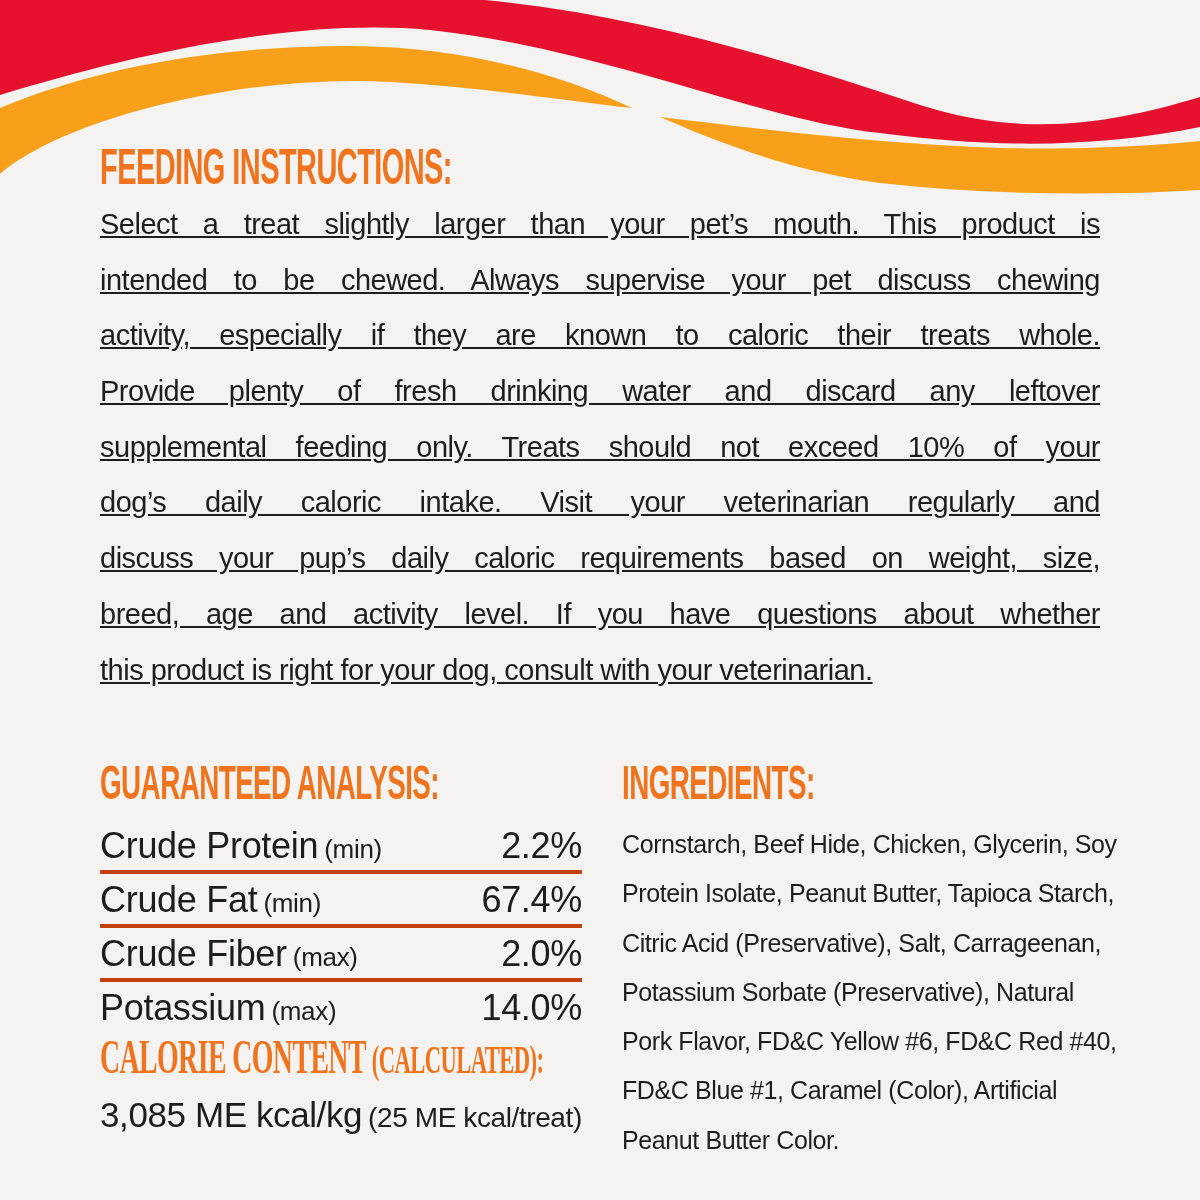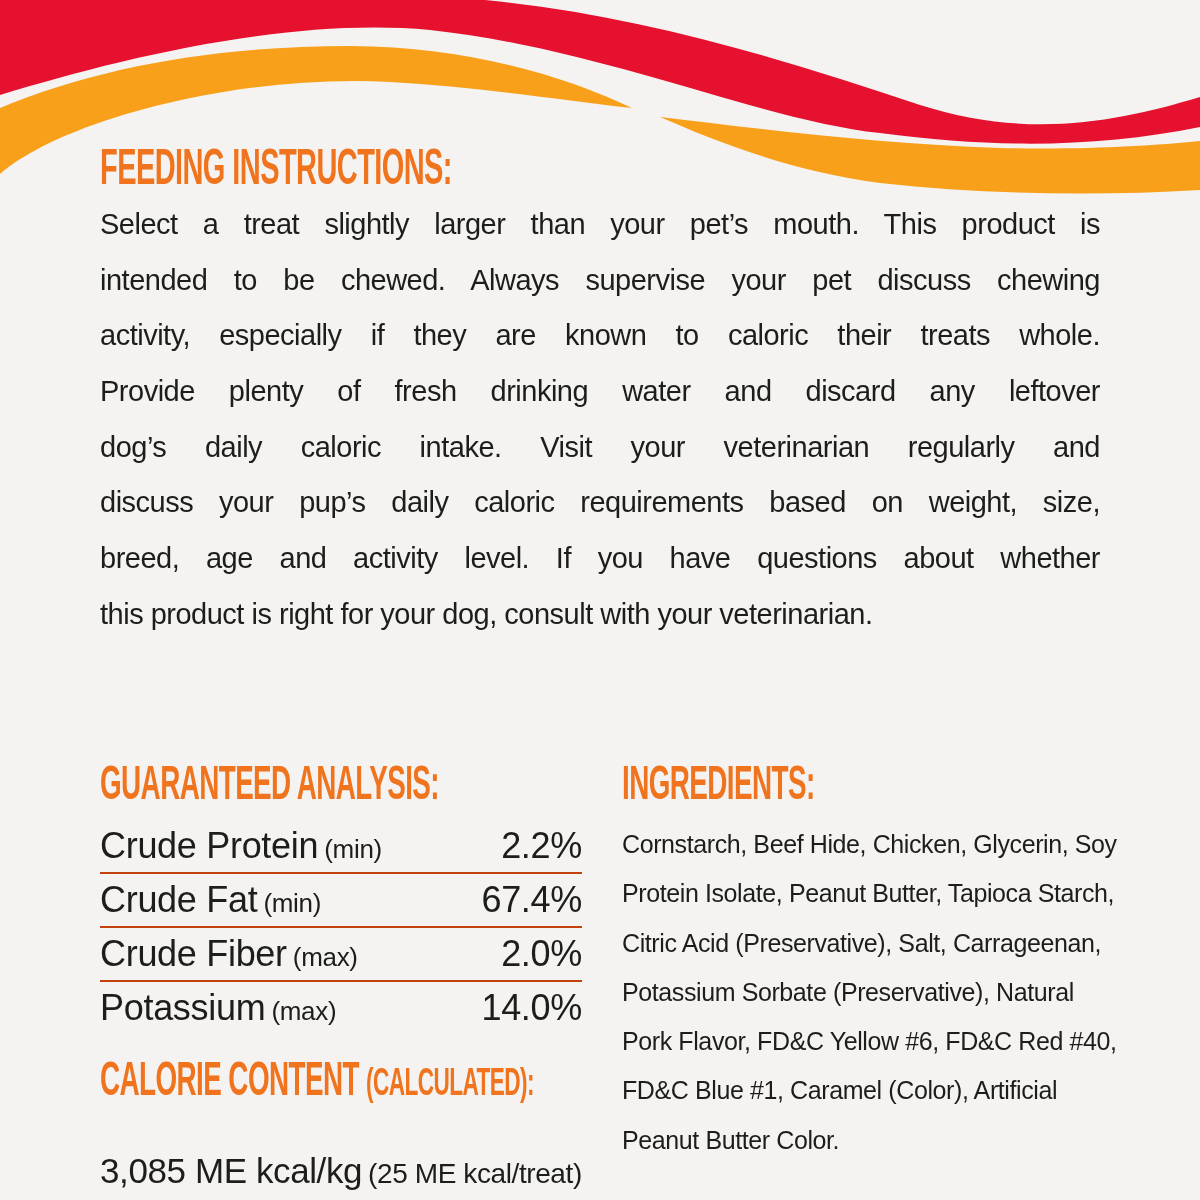--- a/index.html
+++ b/index.html
@@ -29,62 +29,63 @@
   .cond {
     display: inline-block;
     transform: scaleX(0.58);
     transform-origin: 0 50%;
     letter-spacing: -1px;
     white-space: nowrap;
   }
   .feeding-title { left: 100px; top: 142px; font-size: 50px; }
   .ga-title      { left: 100px; top: 759px; font-size: 48px; }
   .ing-title     { left: 622px; top: 759px; font-size: 48px; }
-  .cal-title     { left: 100px; top: 1055px; font-size: 48px; }
+  .cal-title     { left: 100px; top: 1033px; font-size: 48px; font-family: Liberation Serif, serif; }
   .cal-title .cal-suffix { font-size: 39px; }
 
   
   .body-par {
     position: absolute;
     left: 100px; top: 197px;
     width: 1000px;
     font-size: 29px;
     letter-spacing: -0.5px;
     line-height: 55.7px;
   }
   .body-line {
     text-align: justify;
     text-align-last: justify;
     height: 55.7px;
+    text-decoration: underline;
   }
   .body-line.last { text-align-last: left; }
 
   
   .ga-table {
     position: absolute;
     left: 100px; top: 820px;
     width: 482px;
   }
   .ga-row {
     display: flex;
     justify-content: space-between;
     align-items: baseline;
     box-sizing: border-box;
     height: 54px;
     padding-top: 5px;
   }
-  .ga-row.ruled { border-bottom: 2px solid #c2410c; }
+  .ga-row.ruled { border-bottom: 4px solid #c2410c; }
   .ga-label { font-size: 36px; letter-spacing: -0.3px; }
   .ga-q     { font-size: 26px; margin-left: 6px; }
   .ga-value { font-size: 36px; letter-spacing: -0.3px; }
 
   
   .cal-value {
     position: absolute;
-    left: 100px; top: 1151px;
+    left: 100px; top: 1095px;
     font-size: 35px;
     letter-spacing: -0.4px;
     white-space: nowrap;
   }
   .cal-value .cal-small { font-size: 28px; margin-left: 6px; }
 
   
   .ing-par {
     position: absolute;
     left: 622px; top: 820px;
@@ -112,20 +113,21 @@
 
   <div class="heading feeding-title">
     <span class="cond">FEEDING INSTRUCTIONS:</span>
   </div>
 
   <div class="body-par">
     <div class="body-line">Select a treat slightly larger than your pet’s mouth. This product is</div>
     <div class="body-line">intended to be chewed. Always supervise your pet discuss chewing</div>
     <div class="body-line">activity, especially if they are known to caloric their treats whole.</div>
     <div class="body-line">Provide plenty of fresh drinking water and discard any leftover</div>
+    <div class="body-line">supplemental feeding only. Treats should not exceed 10% of your</div>
     <div class="body-line">dog’s daily caloric intake. Visit your veterinarian regularly and</div>
     <div class="body-line">discuss your pup’s daily caloric requirements based on weight, size,</div>
     <div class="body-line">breed, age and activity level. If you have questions about whether</div>
     <div class="body-line last">this product is right for your dog, consult with your veterinarian.</div>
   </div>
 
   <div class="heading ga-title">
     <span class="cond">GUARANTEED ANALYSIS:</span>
   </div>
 

